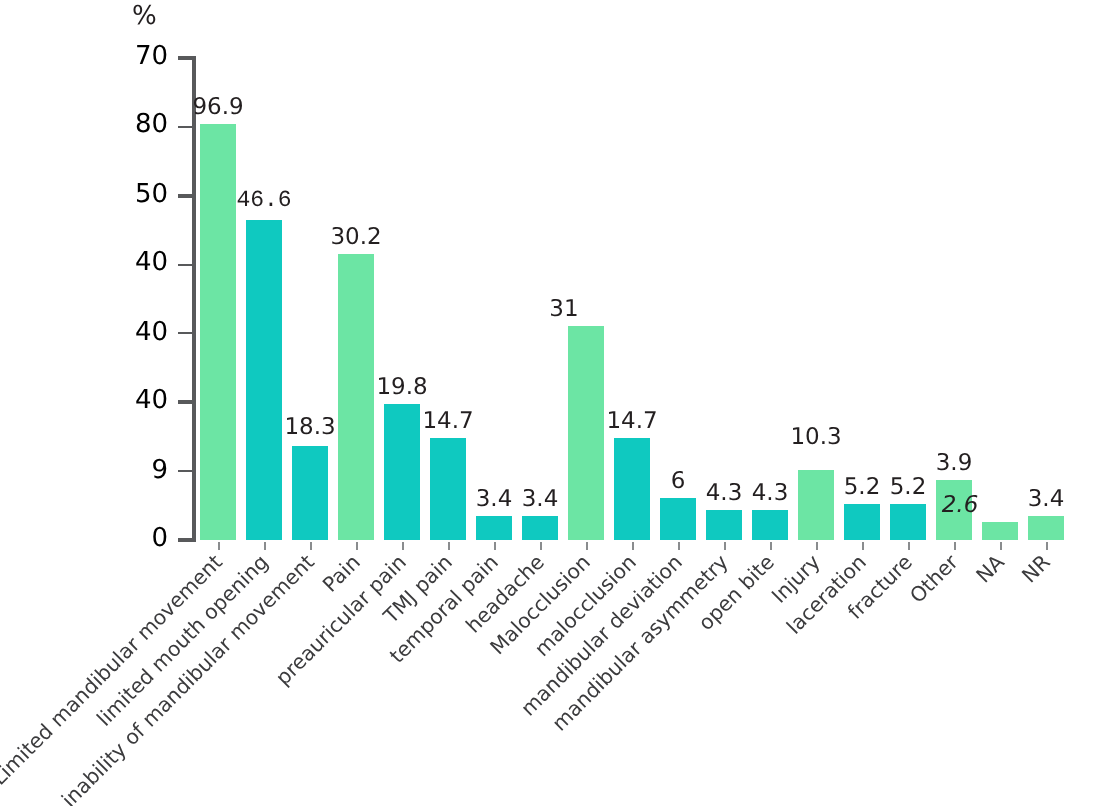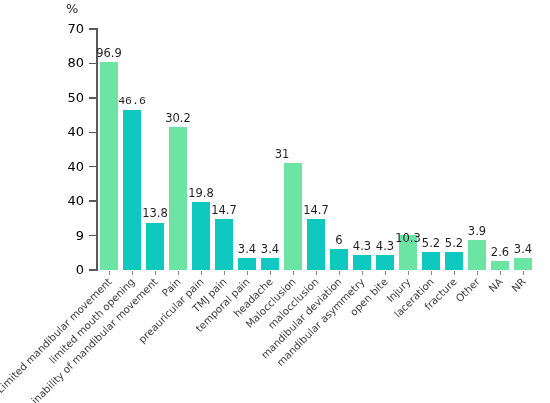--- a/index.html
+++ b/index.html
@@ -128,21 +128,21 @@
       <div class="ytick" style="top: 28.3px;"></div>
       <div class="ytick-label" style="top: 22px;">70</div>
     </div>
 
   <div class="bars-layer" id="bars-layer">
       <div class="bar" style="left: 100px; height: 207.604px; background: rgb(108, 229, 164);"></div>
       <div class="bar-value" style="left: 93px; width: 32px; top: 47.3957px;">96.9</div>
       <div class="bar" style="left: 123px; height: 160.437px; background: rgb(15, 201, 192);"></div>
       <div class="bar-value" style="left: 116px; width: 32px; top: 94.5629px; font-family: Liberation Mono, monospace;">46.6</div>
       <div class="bar" style="left: 146px; height: 47.5114px; background: rgb(15, 201, 192);"></div>
-      <div class="bar-value" style="left: 139px; width: 32px; top: 207.489px;">13.8</div>
+      <div class="bar-value" style="left: 139px; width: 32px; top: 207.489px;">18.3</div>
       <div class="bar" style="left: 169px; height: 142.534px; background: rgb(108, 229, 164);"></div>
       <div class="bar-value" style="left: 162px; width: 32px; top: 112.466px;">30.2</div>
       <div class="bar" style="left: 192px; height: 68.1686px; background: rgb(15, 201, 192);"></div>
       <div class="bar-value" style="left: 185px; width: 32px; top: 186.831px;">19.8</div>
       <div class="bar" style="left: 215px; height: 50.61px; background: rgb(15, 201, 192);"></div>
       <div class="bar-value" style="left: 208px; width: 32px; top: 204.39px;">14.7</div>
       <div class="bar" style="left: 238px; height: 11.7057px; background: rgb(15, 201, 192);"></div>
       <div class="bar-value" style="left: 231px; width: 32px; top: 243.294px;">3.4</div>
       <div class="bar" style="left: 261px; height: 11.7057px; background: rgb(15, 201, 192);"></div>
       <div class="bar-value" style="left: 254px; width: 32px; top: 243.294px;">3.4</div>
@@ -150,29 +150,29 @@
       <div class="bar-value" style="left: 266px; width: 32px; top: 148.271px;">31</div>
       <div class="bar" style="left: 307px; height: 50.61px; background: rgb(15, 201, 192);"></div>
       <div class="bar-value" style="left: 300px; width: 32px; top: 204.39px;">14.7</div>
       <div class="bar" style="left: 330px; height: 20.6571px; background: rgb(15, 201, 192);"></div>
       <div class="bar-value" style="left: 323px; width: 32px; top: 234.343px;">6</div>
       <div class="bar" style="left: 353px; height: 14.8043px; background: rgb(15, 201, 192);"></div>
       <div class="bar-value" style="left: 346px; width: 32px; top: 240.196px;">4.3</div>
       <div class="bar" style="left: 376px; height: 14.8043px; background: rgb(15, 201, 192);"></div>
       <div class="bar-value" style="left: 369px; width: 32px; top: 240.196px;">4.3</div>
       <div class="bar" style="left: 399px; height: 35.4614px; background: rgb(108, 229, 164);"></div>
-      <div class="bar-value" style="left: 392px; width: 32px; top: 232px;">10.3</div>
+      <div class="bar-value" style="left: 392px; width: 32px; top: 212px;">10.3</div>
       <div class="bar" style="left: 422px; height: 17.9029px; background: rgb(15, 201, 192);"></div>
       <div class="bar-value" style="left: 415px; width: 32px; top: 237.097px;">5.2</div>
       <div class="bar" style="left: 445px; height: 17.9029px; background: rgb(15, 201, 192);"></div>
       <div class="bar-value" style="left: 438px; width: 32px; top: 237.097px;">5.2</div>
       <div class="bar" style="left: 468px; height: 29.6086px; background: rgb(108, 229, 164);"></div>
       <div class="bar-value" style="left: 461px; width: 32px; top: 225.391px;">3.9</div>
       <div class="bar" style="left: 491px; height: 8.95143px; background: rgb(108, 229, 164);"></div>
-      <div class="bar-value" style="left: 484px; width: 32px; top: 246.049px;">2.6</div>
+      <div class="bar-value" style="left: 464px; width: 32px; top: 246.049px; font-style: italic;">2.6</div>
       <div class="bar" style="left: 514px; height: 11.7057px; background: rgb(108, 229, 164);"></div>
       <div class="bar-value" style="left: 507px; width: 32px; top: 243.294px;">3.4</div>
     </div>
 
   <div id="cat-labels">
       <div class="xtick" style="left: 109px;"></div>
       <div class="cat-label" style="left: 106px; transform: rotate(-45deg) translate(-100%, 0px); transform-origin: left top;">Limited mandibular movement</div>
       <div class="xtick" style="left: 132px;"></div>
       <div class="cat-label" style="left: 129px; transform: rotate(-45deg) translate(-100%, 0px); transform-origin: left top;">limited mouth opening</div>
       <div class="xtick" style="left: 155px;"></div>

